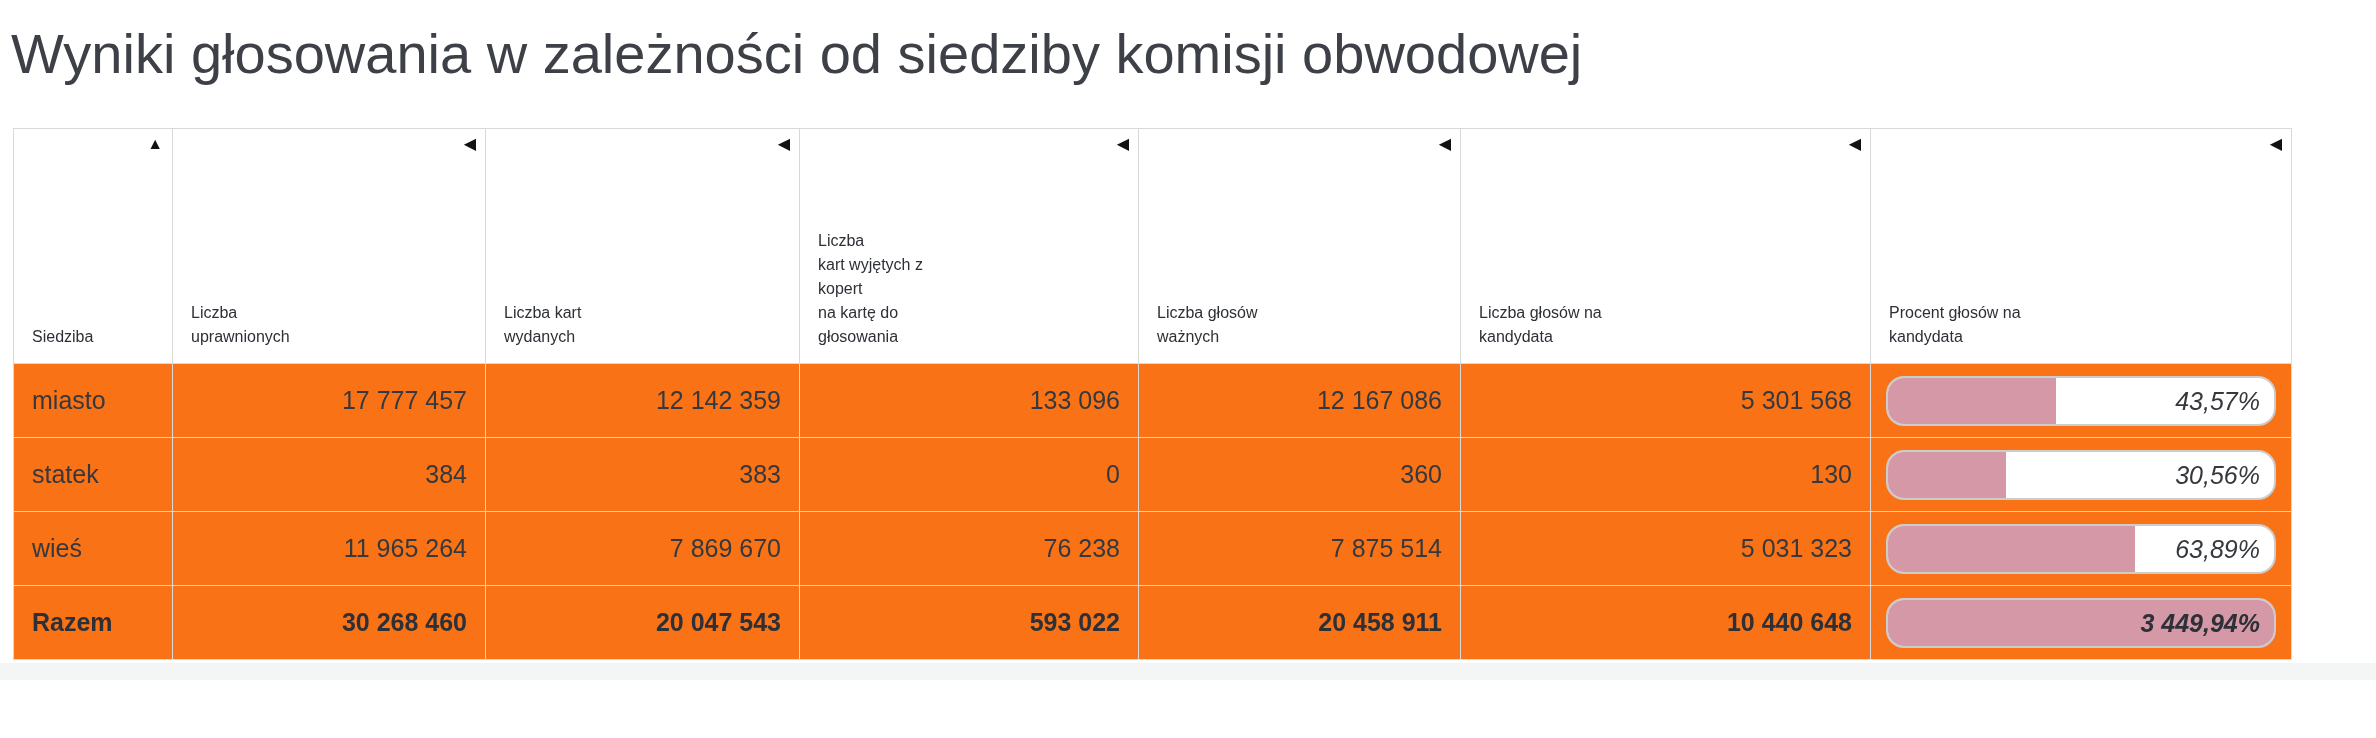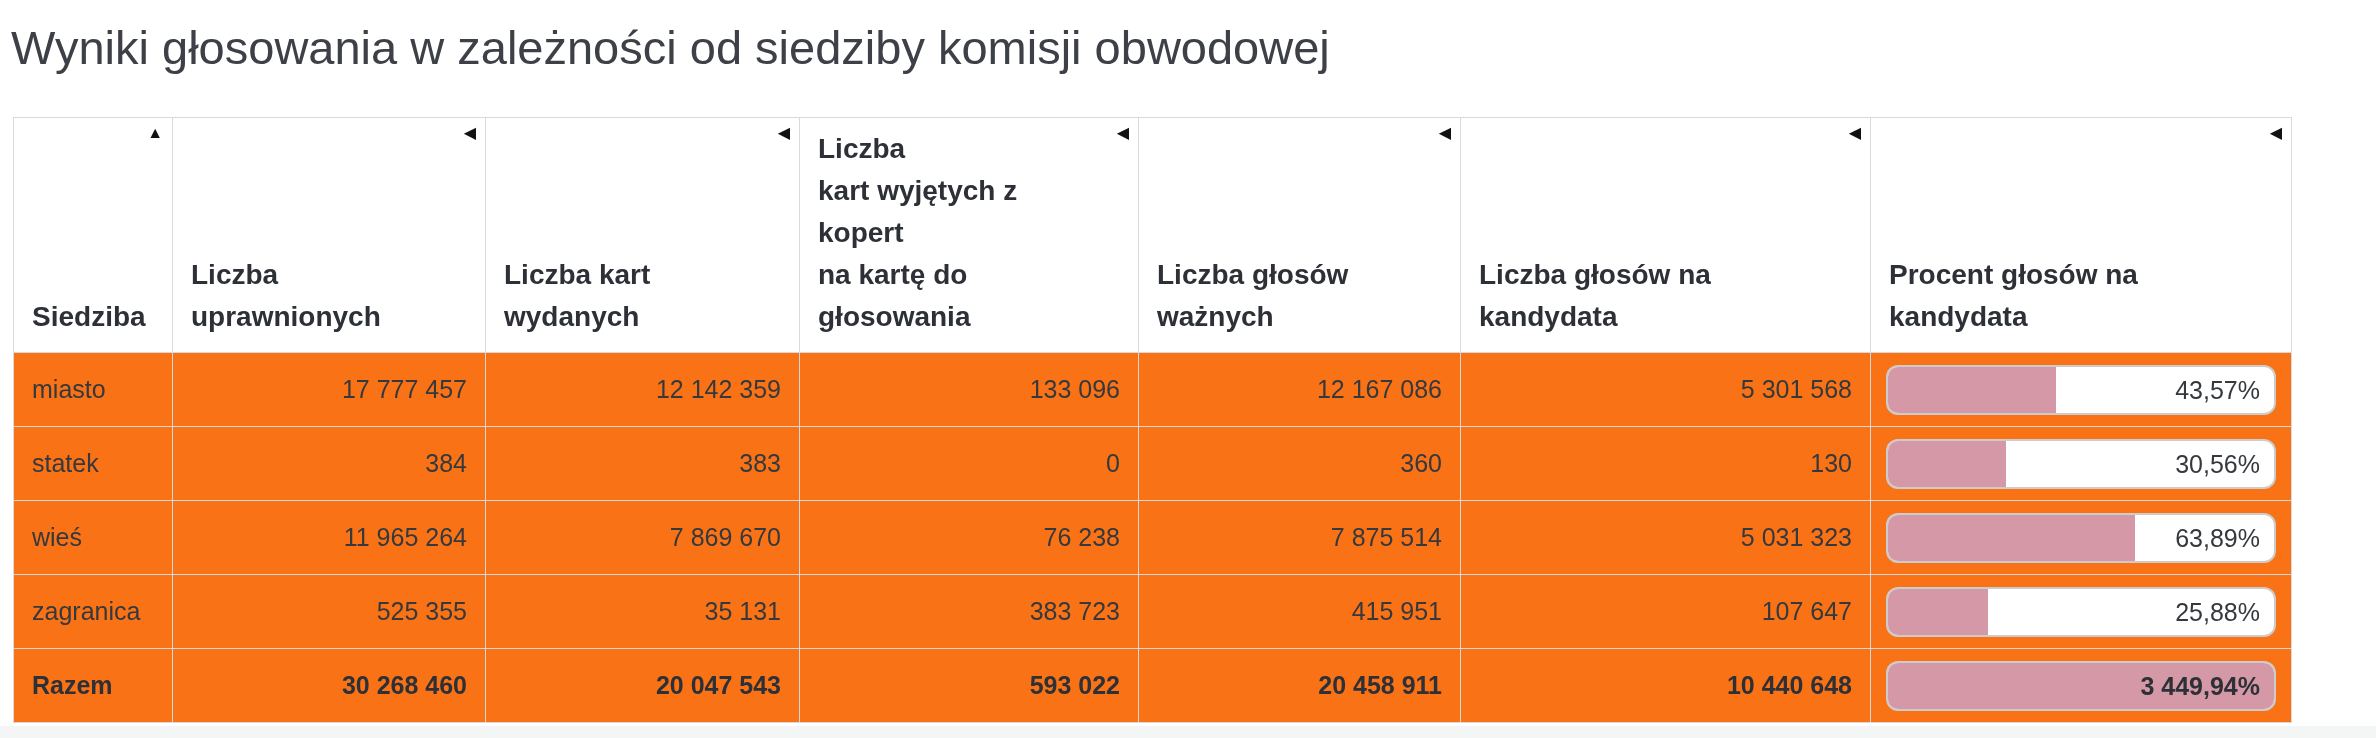--- a/index.html
+++ b/index.html
@@ -11,21 +11,21 @@
     overflow: hidden;
     font-family: "Liberation Sans", "DejaVu Sans", sans-serif;
   }
   .page {
     position: relative;
     width: 2376px;
     height: 738px;
   }
   h1.page-title {
     margin: 20px 0 0 11px;
-    font-size: 47px;
+    font-size: 56px;
     line-height: 1.2;
     font-weight: 400;
     color: #3d4046;
     letter-spacing: 0px;
   }
   table.results {
     border-collapse: collapse;
     table-layout: fixed;
     width: 2278px;
     margin: 41px 0 0 13px;
@@ -42,22 +42,22 @@
     position: relative;
     vertical-align: bottom;
     text-align: left;
     padding: 10px 18px 14px 18px;
     cursor: pointer;
     background: #ffffff;
   }
   .th-label {
     display: block;
     white-space: pre-line;
-    font-weight: 700;
-    font-size: 28px;
+    font-weight: 400;
+    font-size: 16px;
     line-height: 1.5;
     color: #2d3036;
   }
   .sort-icon {
     position: absolute;
     top: 7px;
     right: 9px;
     font-size: 16px;
     line-height: 1;
     color: #121212;
@@ -76,22 +76,23 @@
     font-weight: 700;
     color: #2d3036;
   }
   tr.total-row td.cell-name { }
   td.pct-cell { padding: 0 15px; }
   .bar {
     position: relative;
     height: 46px;
     background: #ffffff;
     border: 2px solid #cccccc;
-    border-radius: 12px;
+    border-radius: 18px;
     overflow: hidden;
+    font-style: italic;
   }
   .bar-fill {
     position: absolute;
     left: 0; top: 0; bottom: 0;
     width: 0%;
     background: #d498a6;
   }
   .bar-label {
     position: absolute;
     left: 0; right: 0; top: 0; bottom: 0;
@@ -207,34 +208,20 @@
         <td class="num">7 875 514</td>
         <td class="num">5 031 323</td>
         <td class="pct-cell">
           <div class="bar">
             <div class="bar-fill" style="width: 63.89%;"></div>
             <div class="bar-label">63,89%</div>
           </div>
         </td>
       </tr>
 
-      <tr>
-        <td class="cell-name">zagranica</td>
-        <td class="num">525 355</td>
-        <td class="num">35 131</td>
-        <td class="num">383 723</td>
-        <td class="num">415 951</td>
-        <td class="num">107 647</td>
-        <td class="pct-cell">
-          <div class="bar">
-            <div class="bar-fill" style="width: 25.88%;"></div>
-            <div class="bar-label">25,88%</div>
-          </div>
-        </td>
-      </tr>
 
       <tr class="total-row">
         <td class="cell-name">Razem</td>
         <td class="num">30 268 460</td>
         <td class="num">20 047 543</td>
         <td class="num">593 022</td>
         <td class="num">20 458 911</td>
         <td class="num">10 440 648</td>
         <td class="pct-cell">
           <div class="bar">

